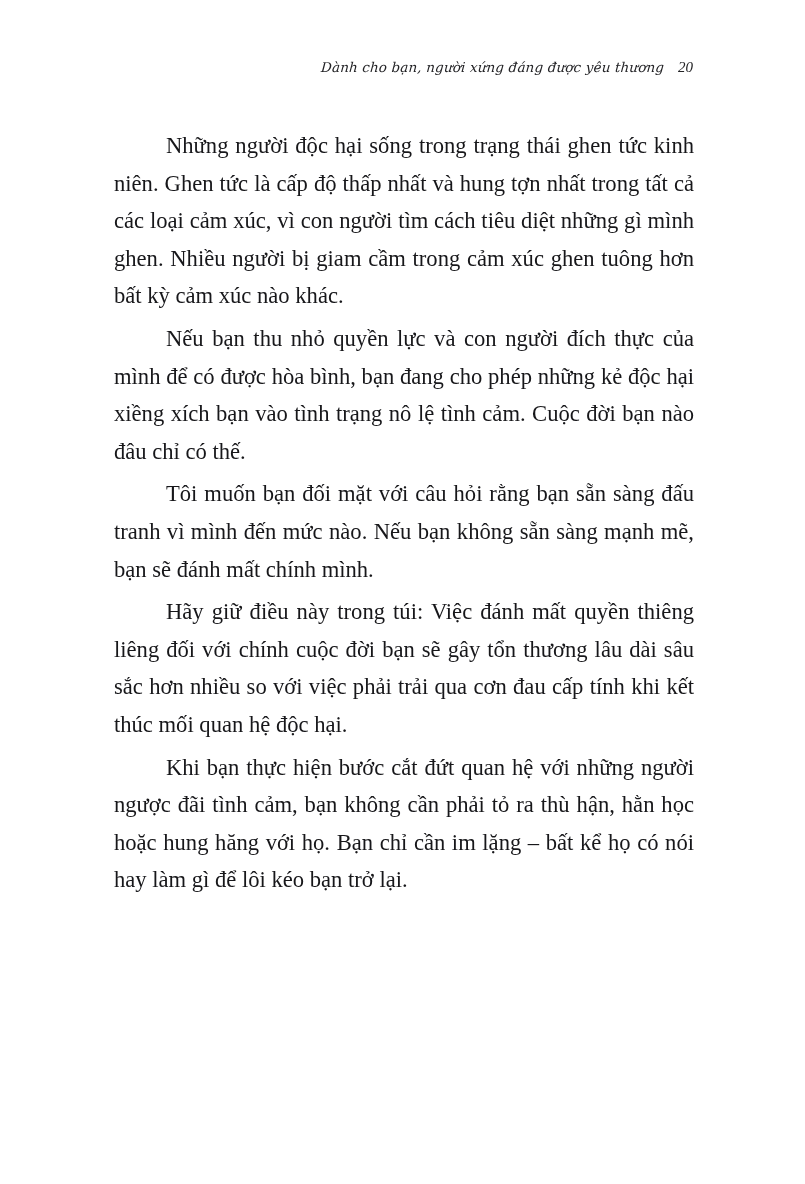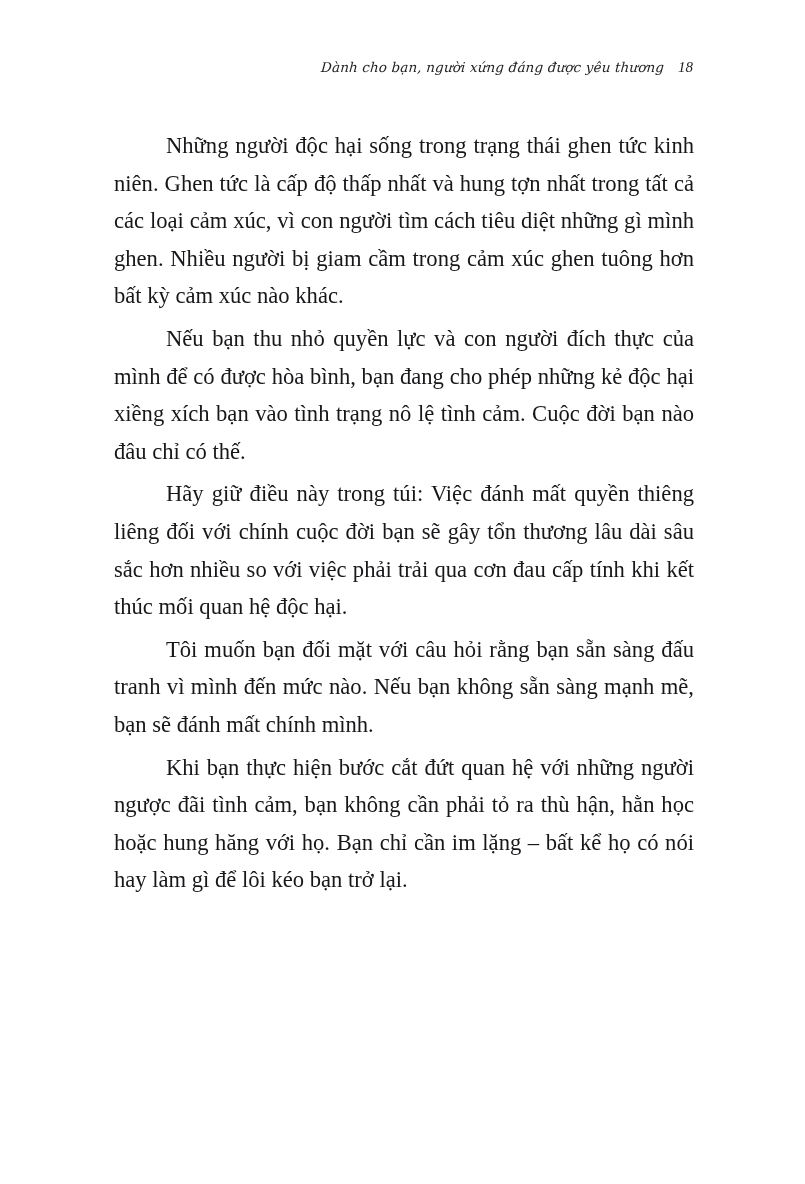--- a/index.html
+++ b/index.html
@@ -89,24 +89,24 @@
   .para.gap {
     margin-top: 5px;
   }
 </style>
 </head>
 <body>
 
 <div class="page">
 
   <div class="running-head">
-    <span class="running-head-title">Dành cho bạn, người xứng đáng được yêu thương</span><span class="running-head-page">18</span>
+    <span class="running-head-title">Dành cho bạn, người xứng đáng được yêu thương</span><span class="running-head-page">20</span>
   </div>
 
   <div class="textblock">
     <p class="para indent gap tight-last">Những người độc hại sống trong trạng thái ghen tức kinh niên. Ghen tức là cấp độ thấp nhất và hung tợn nhất trong tất cả các loại cảm xúc, vì con người tìm cách tiêu diệt những gì mình ghen. Nhiều người bị giam cầm trong cảm xúc ghen tuông hơn bất kỳ cảm xúc nào khác.</p>
     <p class="para indent gap tight-last">Nếu bạn thu nhỏ quyền lực và con người đích thực của mình để có được hòa bình, bạn đang cho phép những kẻ độc hại xiềng xích bạn vào tình trạng nô lệ tình cảm. Cuộc đời bạn nào đâu chỉ có thế.</p>
+    <p class="para indent gap tight-last">Tôi muốn bạn đối mặt với câu hỏi rằng bạn sẵn sàng đấu tranh vì mình đến mức nào. Nếu bạn không sẵn sàng mạnh mẽ, bạn sẽ đánh mất chính mình.</p>
     <p class="para indent gap tight-last">Hãy giữ điều này trong túi: Việc đánh mất quyền thiêng liêng đối với chính cuộc đời bạn sẽ gây tổn thương lâu dài sâu sắc hơn nhiều so với việc phải trải qua cơn đau cấp tính khi kết thúc mối quan hệ độc hại.</p>
-    <p class="para indent gap tight-last">Tôi muốn bạn đối mặt với câu hỏi rằng bạn sẵn sàng đấu tranh vì mình đến mức nào. Nếu bạn không sẵn sàng mạnh mẽ, bạn sẽ đánh mất chính mình.</p>
     <p class="para indent gap tight-last">Khi bạn thực hiện bước cắt đứt quan hệ với những người ngược đãi tình cảm, bạn không cần phải tỏ ra thù hận, hằn học hoặc hung hăng với họ. Bạn chỉ cần im lặng – bất kể họ có nói hay làm gì để lôi kéo bạn trở lại.</p>
   </div>
 
 </div>
 
 </body></html>

